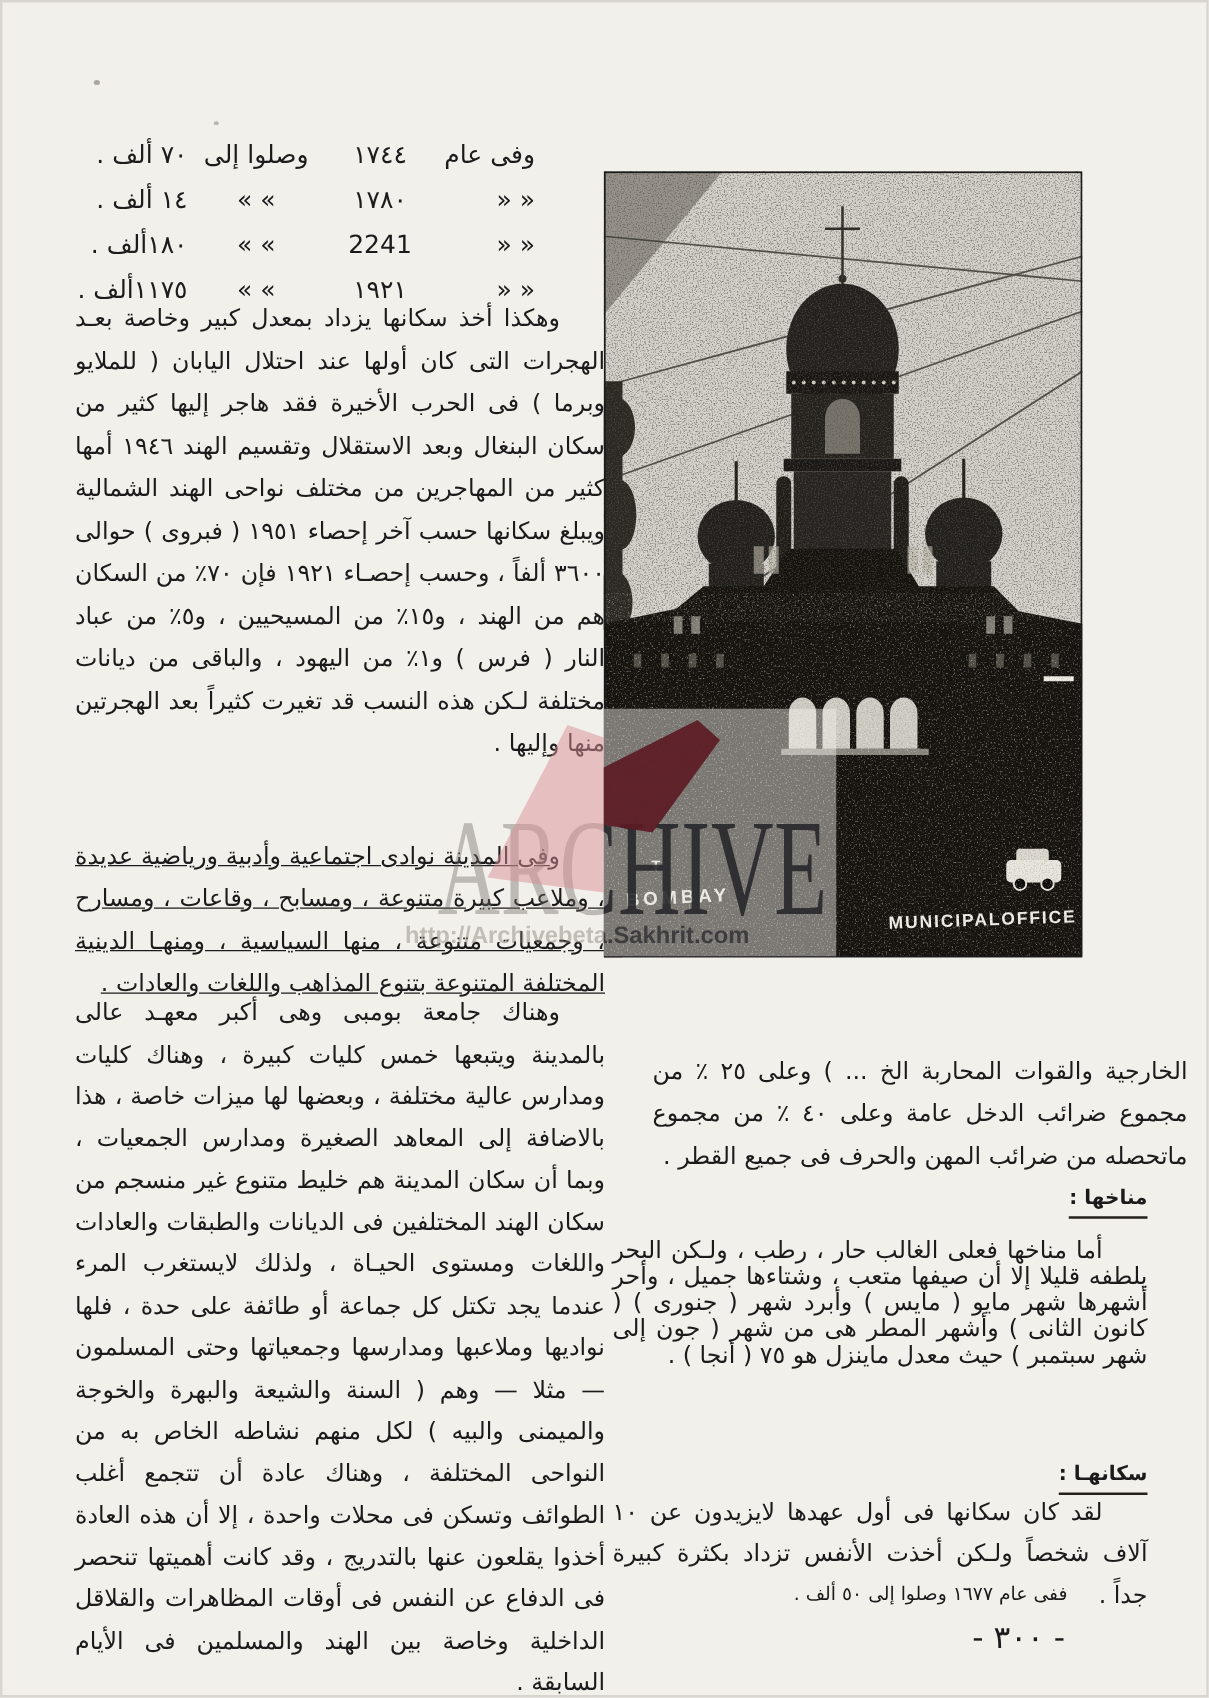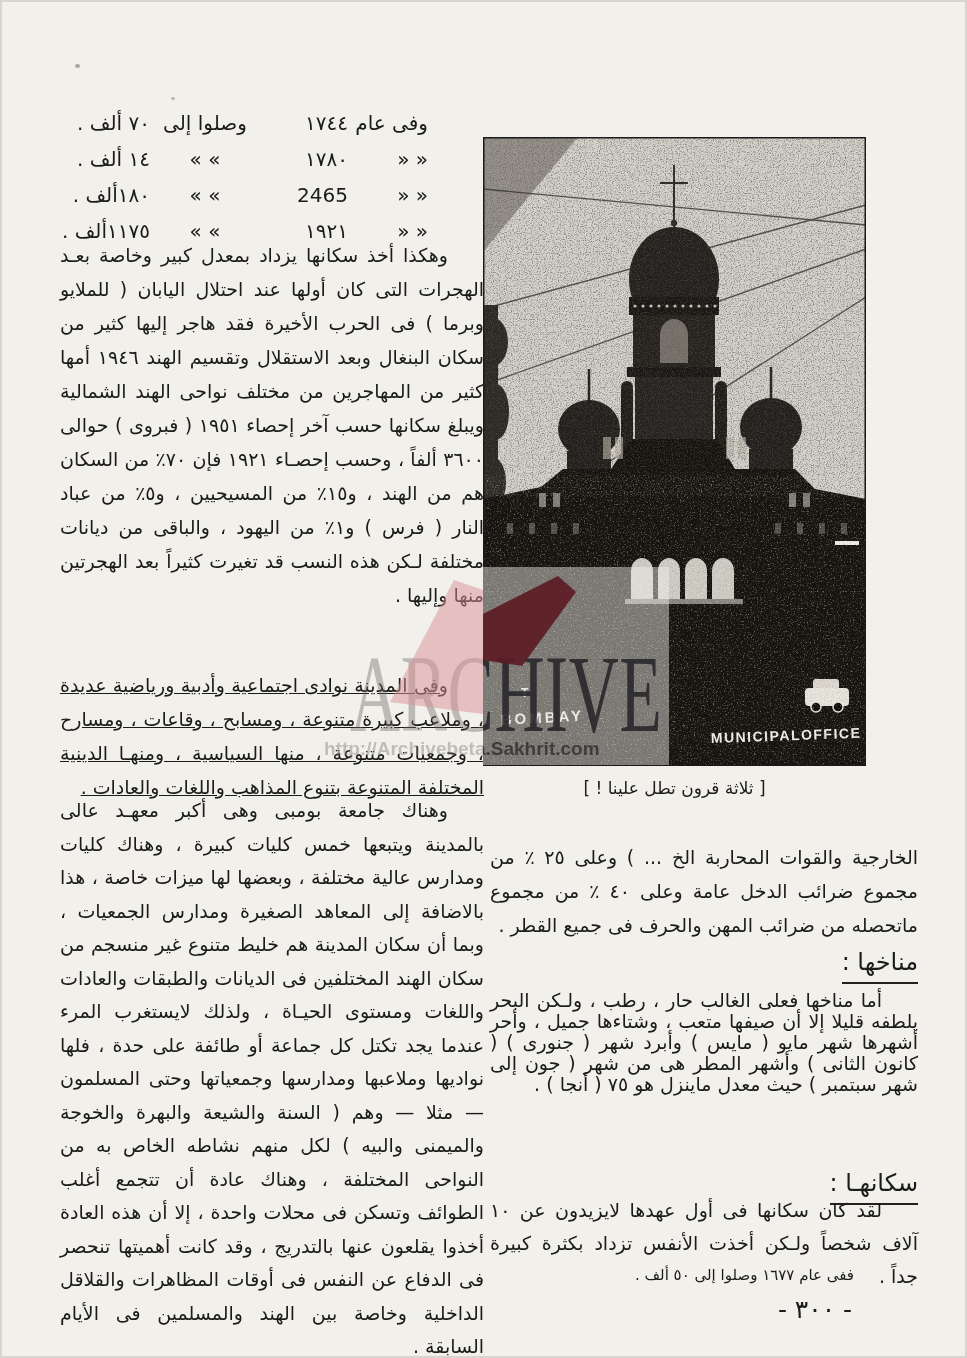--- a/index.html
+++ b/index.html
@@ -7,35 +7,35 @@
     position:relative;width:967px;height:1358px;box-sizing:border-box;
     background:#f2f0eb;border:2px solid #d8d5d0;overflow:hidden;
     font-family:"DejaVu Sans",sans-serif;color:#1b1b1b;
   }
   .ar{direction:rtl;}
   .abs{position:absolute;}
   
   .lc-pop{left:58px;top:103px;width:424px;font-size:20px;}
   .pop-row{display:flex;line-height:36px;padding-right:56px;}
   .pop-c1{width:80px;}
-  .pop-c2{width:88px;}
+  .pop-c2{width:88px;text-align:center;}
   .pop-c3{width:110px;text-align:center;}
   .pop-c4{flex:1;}
   .para{font-size:19px;line-height:34px;text-align:justify;text-indent:36px;}
   .lc-para1{left:58px;top:236px;width:424px;}
   .lc-head{left:58px;top:574px;width:424px;font-size:21px;font-weight:bold;line-height:32px;}
   .uline{display:inline-block;border-bottom:2.5px solid #23201d;padding-bottom:6px;}
   .lc-head .l2{margin-top:10px;}
   .lc-para2{left:58px;top:666px;width:424px;text-decoration:underline;}
   .lc-para3{left:58px;top:792px;width:424px;line-height:33.5px;}
   
   .photo{left:481px;top:135px;width:383px;height:629px;}
   .caption{left:481px;top:772px;width:383px;text-align:center;font-size:17px;line-height:28px;}
   .rc-para1{left:488px;top:838px;width:428px;}
-  .rc-h{font-size:24px;font-weight:normal;}
+  .rc-h{font-size:16px;font-weight:bold;}
   .rc-h1{left:488px;top:946px;width:428px;}
   .rc-climate{left:488px;top:988px;width:428px;line-height:21px;}
   .rc-h2{left:488px;top:1156px;width:428px;margin-top:11px;}
   .rc-pop{left:488px;top:1192px;width:428px;line-height:33px;}
   .rc-popline{left:488px;top:1258px;width:428px;font-size:15px;line-height:30px;padding-right:64px;box-sizing:border-box;}
   .pagenum{left:748px;top:1293px;width:130px;text-align:center;font-size:25px;letter-spacing:2px;}
   
   .wm-glass{left:481px;top:565px;width:186px;height:198px;background:rgba(244,242,238,0.45);}
   .wm-word{font-family:"Liberation Serif",serif;font-size:110px;line-height:100px;letter-spacing:1px;
            transform:scaleX(0.63);transform-origin:0 0;white-space:nowrap;position:absolute;}
@@ -63,21 +63,21 @@
       <span class="pop-c4">٧٠ ألف .</span>
     </div>
     <div class="pop-row">
       <span class="pop-c1">« «</span>
       <span class="pop-c2">١٧٨٠</span>
       <span class="pop-c3">» »</span>
       <span class="pop-c4">١٤ ألف .</span>
     </div>
     <div class="pop-row">
       <span class="pop-c1">« «</span>
-      <span class="pop-c2">2465</span>
+      <span class="pop-c2">2241</span>
       <span class="pop-c3">» »</span>
       <span class="pop-c4">١٨٠ألف .</span>
     </div>
     <div class="pop-row">
       <span class="pop-c1">« «</span>
       <span class="pop-c2">١٩٢١</span>
       <span class="pop-c3">» »</span>
       <span class="pop-c4">١١٧٥ألف .</span>
     </div>
   </div>
@@ -219,24 +219,23 @@
 
       <rect x="0" y="0" width="383" height="360" filter="url(#gDark)" opacity="0.55"></rect>
       <rect x="0" y="338" width="383" height="291" filter="url(#gLight)" opacity="0.5"></rect>
       <rect x="0" y="0" width="383" height="629" filter="url(#gDark)" opacity="0.22"></rect>
 
       <rect x="0.75" y="0.75" width="381.5" height="627.5" fill="none" stroke="#1a1a1a" stroke-width="1.5"></rect>
     </svg>
   </div>
 
   <div class="abs caption ar">
-    <div>[ ثلاثة قرون تطل علينا ! ]</div>
-  </div>
-
-  <div class="abs para rc-para1 ar" style="text-indent:0;">الخارجية والقوات المحاربة الخ ... ) وعلى ٢٥ ٪ من مجموع ضرائب الدخل عامة وعلى ٤٠ ٪ من مجموع ماتحصله من ضرائب المهن والحرف فى جميع القطر .</div>
+  </div>
+
+  <div class="abs para rc-para1 ar" style="text-indent:0;margin-left:32px;">الخارجية والقوات المحاربة الخ ... ) وعلى ٢٥ ٪ من مجموع ضرائب الدخل عامة وعلى ٤٠ ٪ من مجموع ماتحصله من ضرائب المهن والحرف فى جميع القطر .</div>
 
   <div class="abs rc-h rc-h1 ar">
     <span class="uline">مناخها :</span>
   </div>
   <div class="abs para rc-climate ar">أما مناخها فعلى الغالب حار ، رطب ، ولـكن البحر يلطفه قليلا إلا أن صيفها متعب ، وشتاءها جميل ، وأحر أشهرها شهر مايو ( مايس ) وأبرد شهر ( جنورى ) ( كانون الثانى ) وأشهر المطر هى من شهر ( جون إلى شهر سبتمبر ) حيث معدل ماينزل هو ٧٥ ( أنجا ) .</div>
 
   <div class="abs rc-h rc-h2 ar">
     <span class="uline">سكانهـا :</span>
   </div>
   <div class="abs para rc-pop ar">لقد كان سكانها فى أول عهدها لايزيدون عن ١٠ آلاف شخصاً ولـكن أخذت الأنفس تزداد بكثرة كبيرة جداً .</div>

